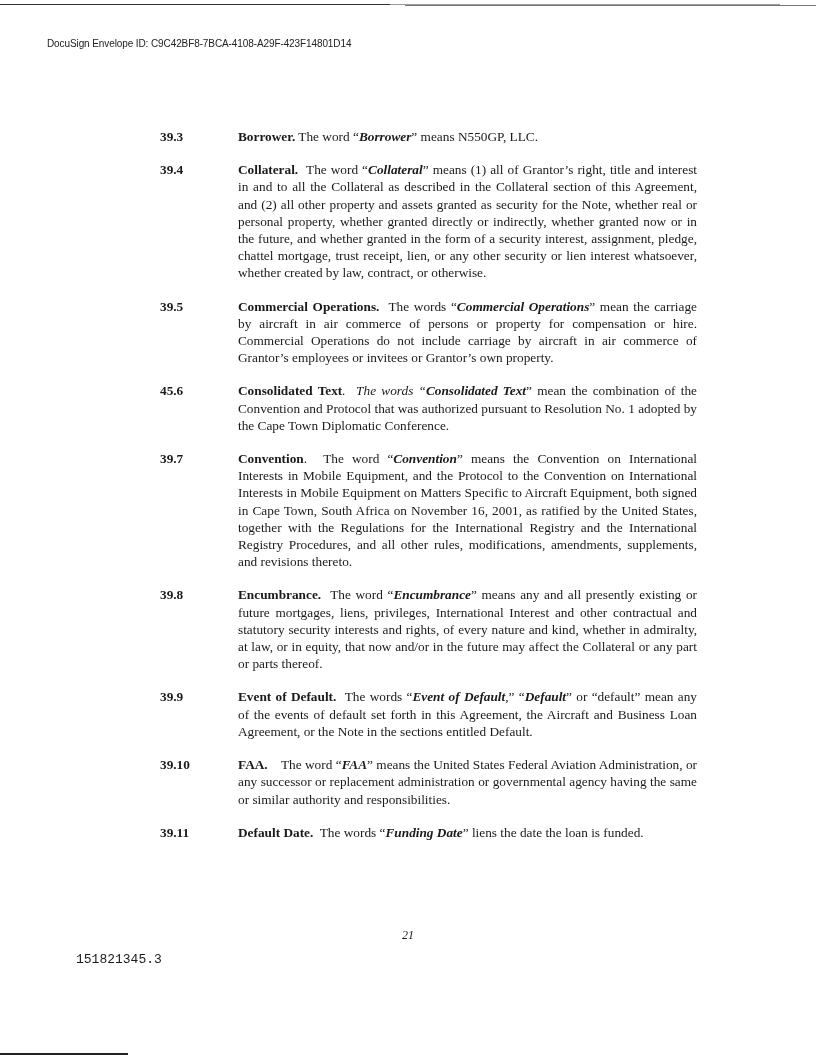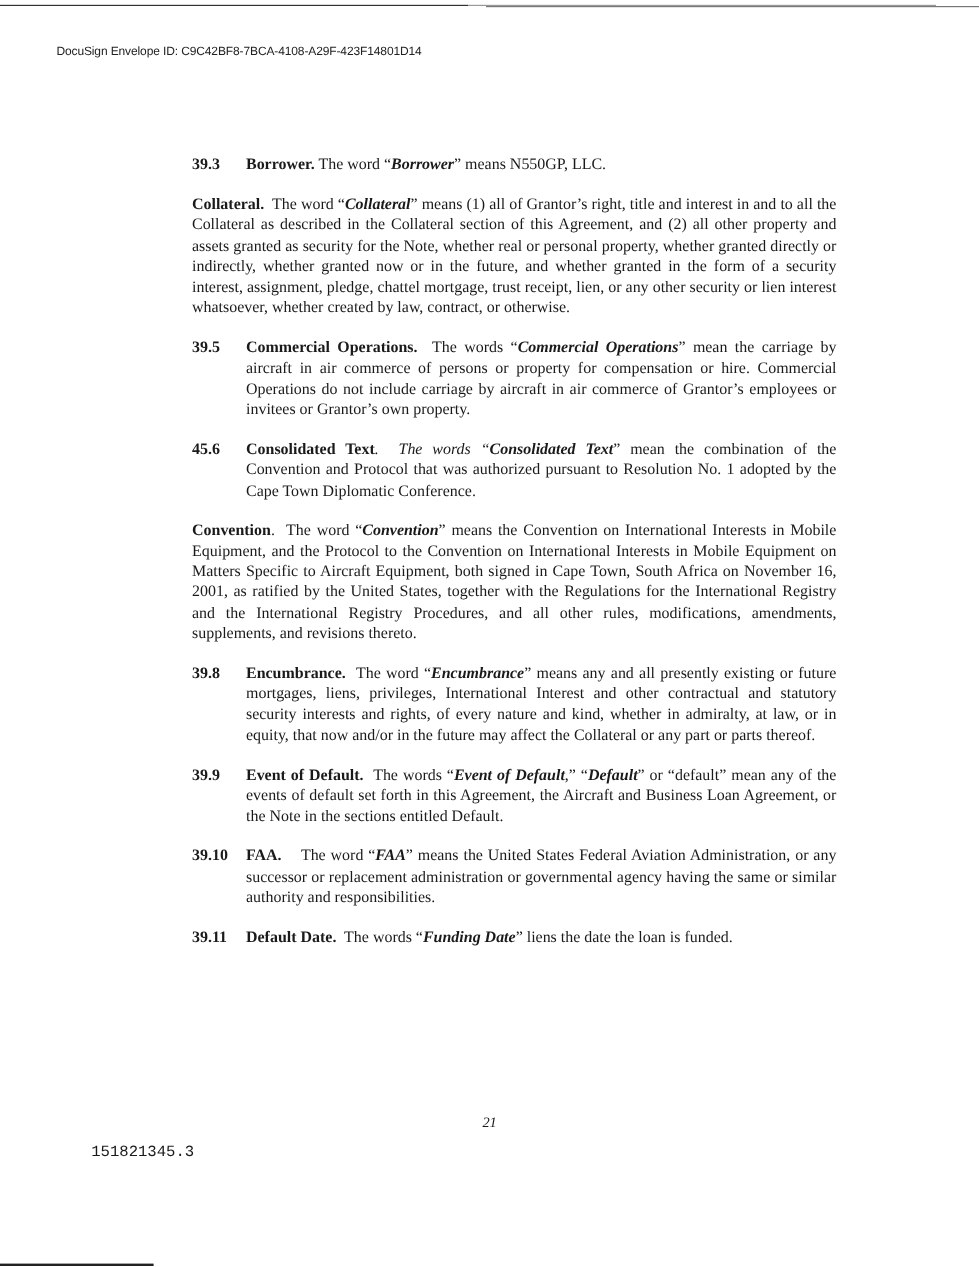--- a/index.html
+++ b/index.html
@@ -12,21 +12,21 @@
     position: absolute; left: 47px; top: 38px;
     font-family: Liberation Sans, sans-serif; font-size: 10px; color: #222;
     letter-spacing: -0.1px;
   }
   .content {
     position: absolute; left: 160px; top: 128px; width: 537px;
     font-family: "Liberation Serif", serif; font-size: 13.3px; line-height: 17.2px;
   }
   .section { display: flex; margin-bottom: 16px; }
   .num { width: 45px; flex: 0 0 45px; font-weight: bold; }
-  .body { flex: 1; text-align: justify; }
+  .body { flex: 1; text-align: justify; margin-left: 33px; }
   .title { font-weight: bold; }
   .term { font-weight: bold; font-style: italic; }
   .page-num {
     position: absolute; left: 0; width: 816px; top: 928px; text-align: center;
     font-family: "Liberation Serif", serif; font-size: 12px; font-style: italic;
   }
   .doc-id {
     position: absolute; left: 76px; top: 952px;
     font-family: Liberation Mono, monospace; font-size: 13px;
   }
@@ -39,31 +39,33 @@
 <div class="scan-line-top3"></div>
 
 <div class="envelope">DocuSign Envelope ID: C9C42BF8-7BCA-4108-A29F-423F14801D14</div>
 
 <div class="content" id="sections">
     <div class="section">
       <div class="num">39.3</div>
       <div class="body"><span class="title">Borrower.</span><span style="white-space: pre-wrap;"> The word “</span><span class="term">Borrower</span><span>” means N550GP, LLC.</span></div>
     </div>
     <div class="section">
+      <div class="num">39.4</div>
       <div class="body"><span class="title">Collateral.</span><span style="white-space: pre-wrap;">  The word “</span><span class="term">Collateral</span><span>” means (1) all of Grantor’s right, title and interest in and to all the Collateral as described in the Collateral section of this Agreement, and (2) all other property and assets granted as security for the Note, whether real or personal property, whether granted directly or indirectly, whether granted now or in the future, and whether granted in the form of a security interest, assignment, pledge, chattel mortgage, trust receipt, lien, or any other security or lien interest whatsoever, whether created by law, contract, or otherwise.</span></div>
     </div>
     <div class="section">
       <div class="num">39.5</div>
       <div class="body"><span class="title">Commercial Operations.</span><span style="white-space: pre-wrap;">  The words “</span><span class="term">Commercial Operations</span><span>” mean the carriage by aircraft in air commerce of persons or property for compensation or hire.  Commercial Operations do not include carriage by aircraft in air commerce of Grantor’s employees or invitees or Grantor’s own property.</span></div>
     </div>
     <div class="section">
       <div class="num">45.6</div>
       <div class="body"><span class="title">Consolidated Text</span><span style="white-space: pre-wrap; font-style: italic;">.  The words “</span><span class="term">Consolidated Text</span><span>” mean the combination of the Convention and Protocol that was authorized pursuant to Resolution No. 1 adopted by the Cape Town Diplomatic Conference.</span></div>
     </div>
     <div class="section">
+      <div class="num">39.7</div>
       <div class="body"><span class="title">Convention</span><span style="white-space: pre-wrap;">.  The word “</span><span class="term">Convention</span><span>” means the Convention on International Interests in Mobile Equipment, and the Protocol to the Convention on International Interests in Mobile Equipment on Matters Specific to Aircraft Equipment, both signed in Cape Town, South Africa on November 16, 2001, as ratified by the United States, together with the Regulations for the International Registry and the International Registry Procedures, and all other rules, modifications, amendments, supplements, and revisions thereto.</span></div>
     </div>
     <div class="section">
       <div class="num">39.8</div>
       <div class="body"><span class="title">Encumbrance.</span><span style="white-space: pre-wrap;">  The word “</span><span class="term">Encumbrance</span><span>” means any and all presently existing or future mortgages, liens, privileges, International Interest and other contractual and statutory security interests and rights, of every nature and kind, whether in admiralty, at law, or in equity, that now and/or in the future may affect the Collateral or any part or parts thereof.</span></div>
     </div>
     <div class="section">
       <div class="num">39.9</div>
       <div class="body"><span class="title">Event of Default.</span><span style="white-space: pre-wrap;">  The words “</span><span class="term">Event of Default</span><span>,” “</span><span class="term">Default</span><span>” or “default” mean any of the events of default set forth in this Agreement, the Aircraft and Business Loan Agreement, or the Note in the sections entitled Default.</span></div>
     </div>

